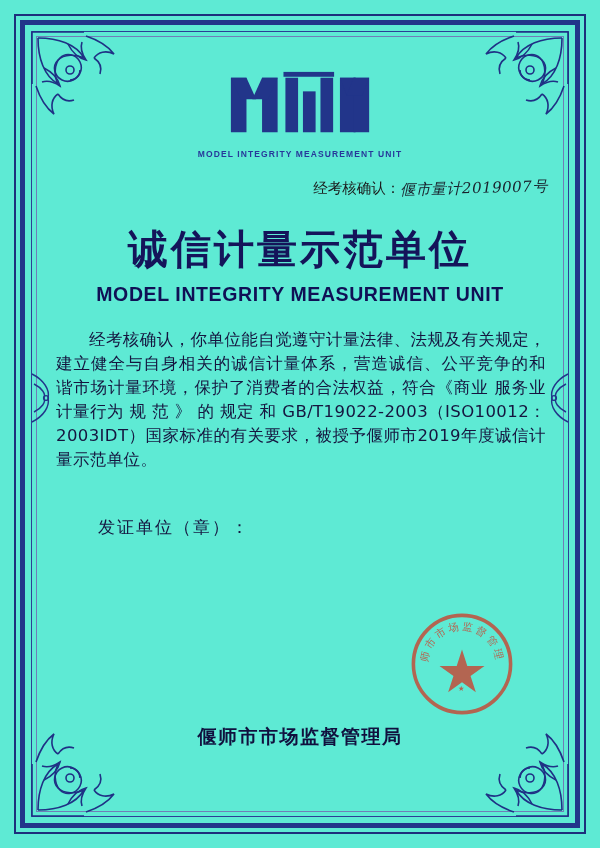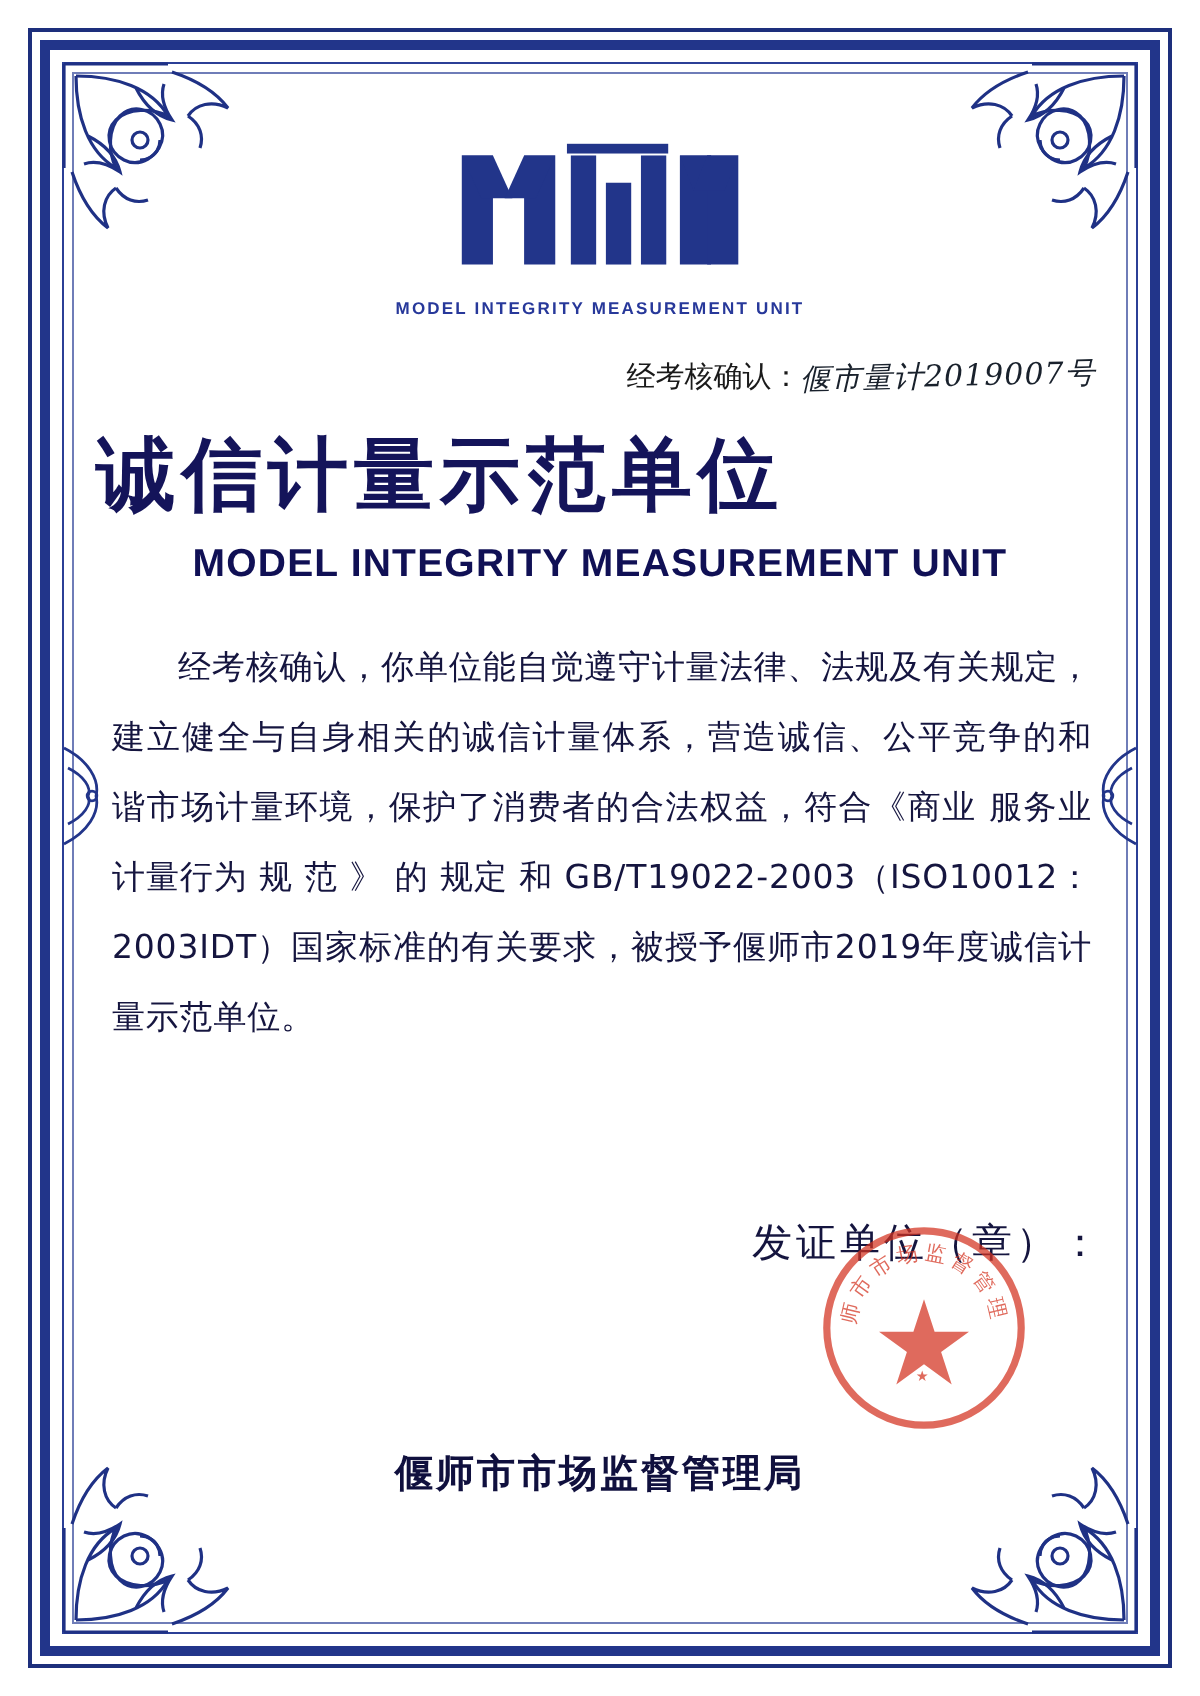--- a/index.html
+++ b/index.html
@@ -10,21 +10,21 @@
   body {
     width: 600px;
     height: 848px;
     overflow: hidden;
     font-family: "Liberation Sans", sans-serif;
   }
   .certificate {
     position: relative;
     width: 600px;
     height: 848px;
-    background: #ffffff;
+    background: #5eead4;
     box-sizing: border-box;
     overflow: hidden;
   }
   
   .border-outer {
     position: absolute;
     left: 14px; top: 14px; right: 14px; bottom: 14px;
     border: 2px solid #1d2f7c;
     box-sizing: border-box;
   }
@@ -99,21 +99,22 @@
     font-family: "DejaVu Serif", serif;
     font-style: italic;
     font-size: 15px;
     color: #19212c;
     letter-spacing: 0.5px;
     transform: rotate(-1.4deg);
     display: inline-block;
   }
 
   .title-cn {
-    margin-top: 12px;
+    margin-top: 24px;
+    text-align: center;
     font-family: "DejaVu Sans", sans-serif;
     font-weight: bold;
     font-size: 40px;
     letter-spacing: 3px;
     color: #14145a;
   }
   .title-en {
     margin-top: 6px;
     text-align: center;
     font-family: "Liberation Sans", sans-serif;
@@ -145,34 +146,34 @@
     width: 250px;
     height: 1px;
     background: #222;
   }
 
   .body-text {
     margin-top: 22px;
     padding: 0 6px 0 8px;
     font-family: "DejaVu Sans", sans-serif;
     font-size: 16.5px;
-    line-height: 35px;
+    line-height: 24px;
     color: #15153f;
     text-align: justify;
     text-justify: inter-ideograph;
     letter-spacing: 0.4px;
   }
   .body-text p { margin: 0; text-indent: 2em; }
 
   .issuer-row {
-    margin-top: 82px;
-    text-align: right;
+    margin-top: 44px;
+    text-align: left;
     padding-left: 50px;
     font-family: "DejaVu Sans", sans-serif;
-    font-size: 20px;
+    font-size: 17px;
     color: #15153f;
     letter-spacing: 2px;
   }
 
   .org-name {
     position: absolute;
     left: 0; right: 0;
     bottom: 52px;
     text-align: center;
     font-family: "DejaVu Sans", sans-serif;

